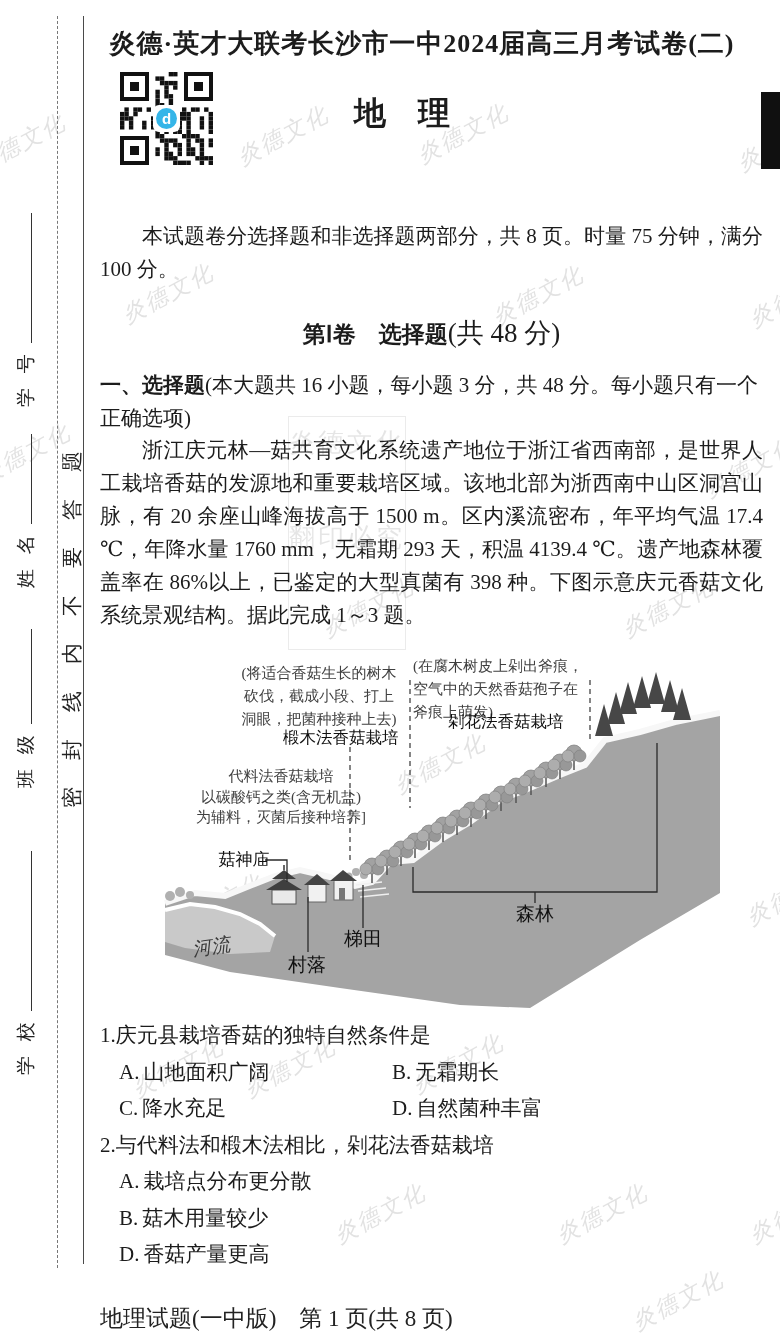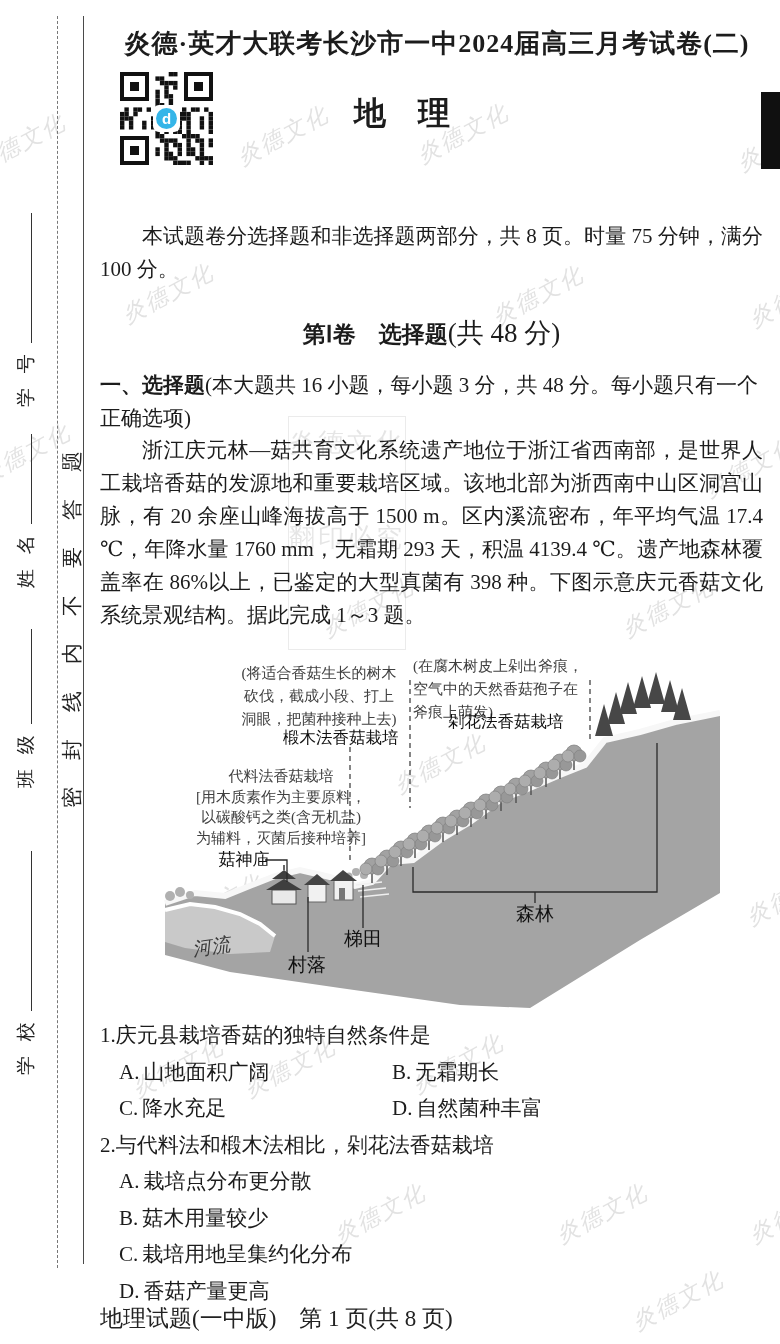--- a/index.html
+++ b/index.html
@@ -17,21 +17,21 @@
       font-size:26px;letter-spacing:3px;white-space:nowrap;}
   
   .seal-dash{position:absolute;left:57px;top:16px;height:1252px;border-left:1.5px dashed #777;z-index:2;}
   .content-line{position:absolute;left:83px;top:16px;height:1248px;border-left:1.5px solid #4a4a4a;z-index:2;}
   .vrot{position:absolute;transform-origin:0 0;transform:rotate(-90deg) translateX(-100%);
         white-space:nowrap;z-index:3;}
   .vfield{font-size:19px;letter-spacing:5px;color:#222;}
   .blank{display:inline-block;border-bottom:1.2px solid #333;height:1em;vertical-align:baseline;margin-left:6px;}
   .sealtxt{font-size:21px;letter-spacing:27px;color:#222;}
   
-  .exam-title{left:102px;top:26px;width:670px;text-align:center;font-size:26px;font-weight:bold;letter-spacing:1px;}
+  .exam-title{left:87px;top:26px;width:670px;text-align:center;font-size:26px;font-weight:bold;letter-spacing:1px;}
   .subject{left:95px;top:92px;width:650px;text-align:center;font-size:32px;font-weight:bold;}
   .qr{left:120px;top:72px;width:93px;height:93px;}
   .qr-logo{position:absolute;left:33px;top:33px;width:27px;height:27px;background:#fff;border-radius:6px;
            display:flex;align-items:center;justify-content:center;}
   .qr-dot{width:21px;height:21px;border-radius:50%;background:#35b5e8;color:#fff;
           font-family:"Liberation Sans",sans-serif;font-weight:bold;font-size:15px;
           display:flex;align-items:center;justify-content:center;}
   .corner-mark{left:761px;top:92px;width:19px;height:77px;background:#101010;}
   .score{left:567px;top:181px;font-size:22px;}
   .score .blank{width:140px;margin-left:2px;}
@@ -361,21 +361,20 @@
 
   <div class="fig-note" style="left:413px;top:655px;width:178px">
     <div>(在腐木树皮上剁出斧痕，</div>
     <div>空气中的天然香菇孢子在</div>
     <div>斧痕上萌发)</div>
   </div>
   <div class="fig-label" style="left:448px;top:711px">剁花法香菇栽培</div>
 
   <div class="fig-note" style="left:196px;top:766px;width:170px;text-align:center;line-height:20.5px">
     <div>代料法香菇栽培</div>
-    <div>[用木质素作为主要原料，</div>
     <div>以碳酸钙之类(含无机盐)</div>
     <div>为辅料，灭菌后接种培养]</div>
   </div>
 
   <div class="abs z2 qblock">
     <div class="qline">
       <span>1.</span><span>庆元县栽培香菇的独特自然条件是</span>
     </div>
     <div class="qline opt-ind">
       <span><span class="olabel">A.</span><span>山地面积广阔</span></span>
@@ -383,19 +382,18 @@
     </div>
     <div class="qline opt-ind">
       <span><span class="olabel">C.</span><span>降水充足</span></span>
       <span class="col2"><span class="olabel">D.</span><span>自然菌种丰富</span></span>
     </div>
     <div class="qline">
       <span>2.</span><span>与代料法和椴木法相比，剁花法香菇栽培</span>
     </div>
     <div class="qline opt-ind"><span class="olabel">A.</span><span>栽培点分布更分散</span></div>
     <div class="qline opt-ind"><span class="olabel">B.</span><span>菇木用量较少</span></div>
-    <div class="qline opt-ind"><span class="olabel">C.</span><span>栽培用地呈集约化分布</span></div>
     <div class="qline opt-ind"><span class="olabel">D.</span><span>香菇产量更高</span></div>
   </div>
 
   <div class="abs z2 footer">地理试题(一中版)　第 1 页(共 8 页)</div>
 
 </div>
 
 </body></html>

